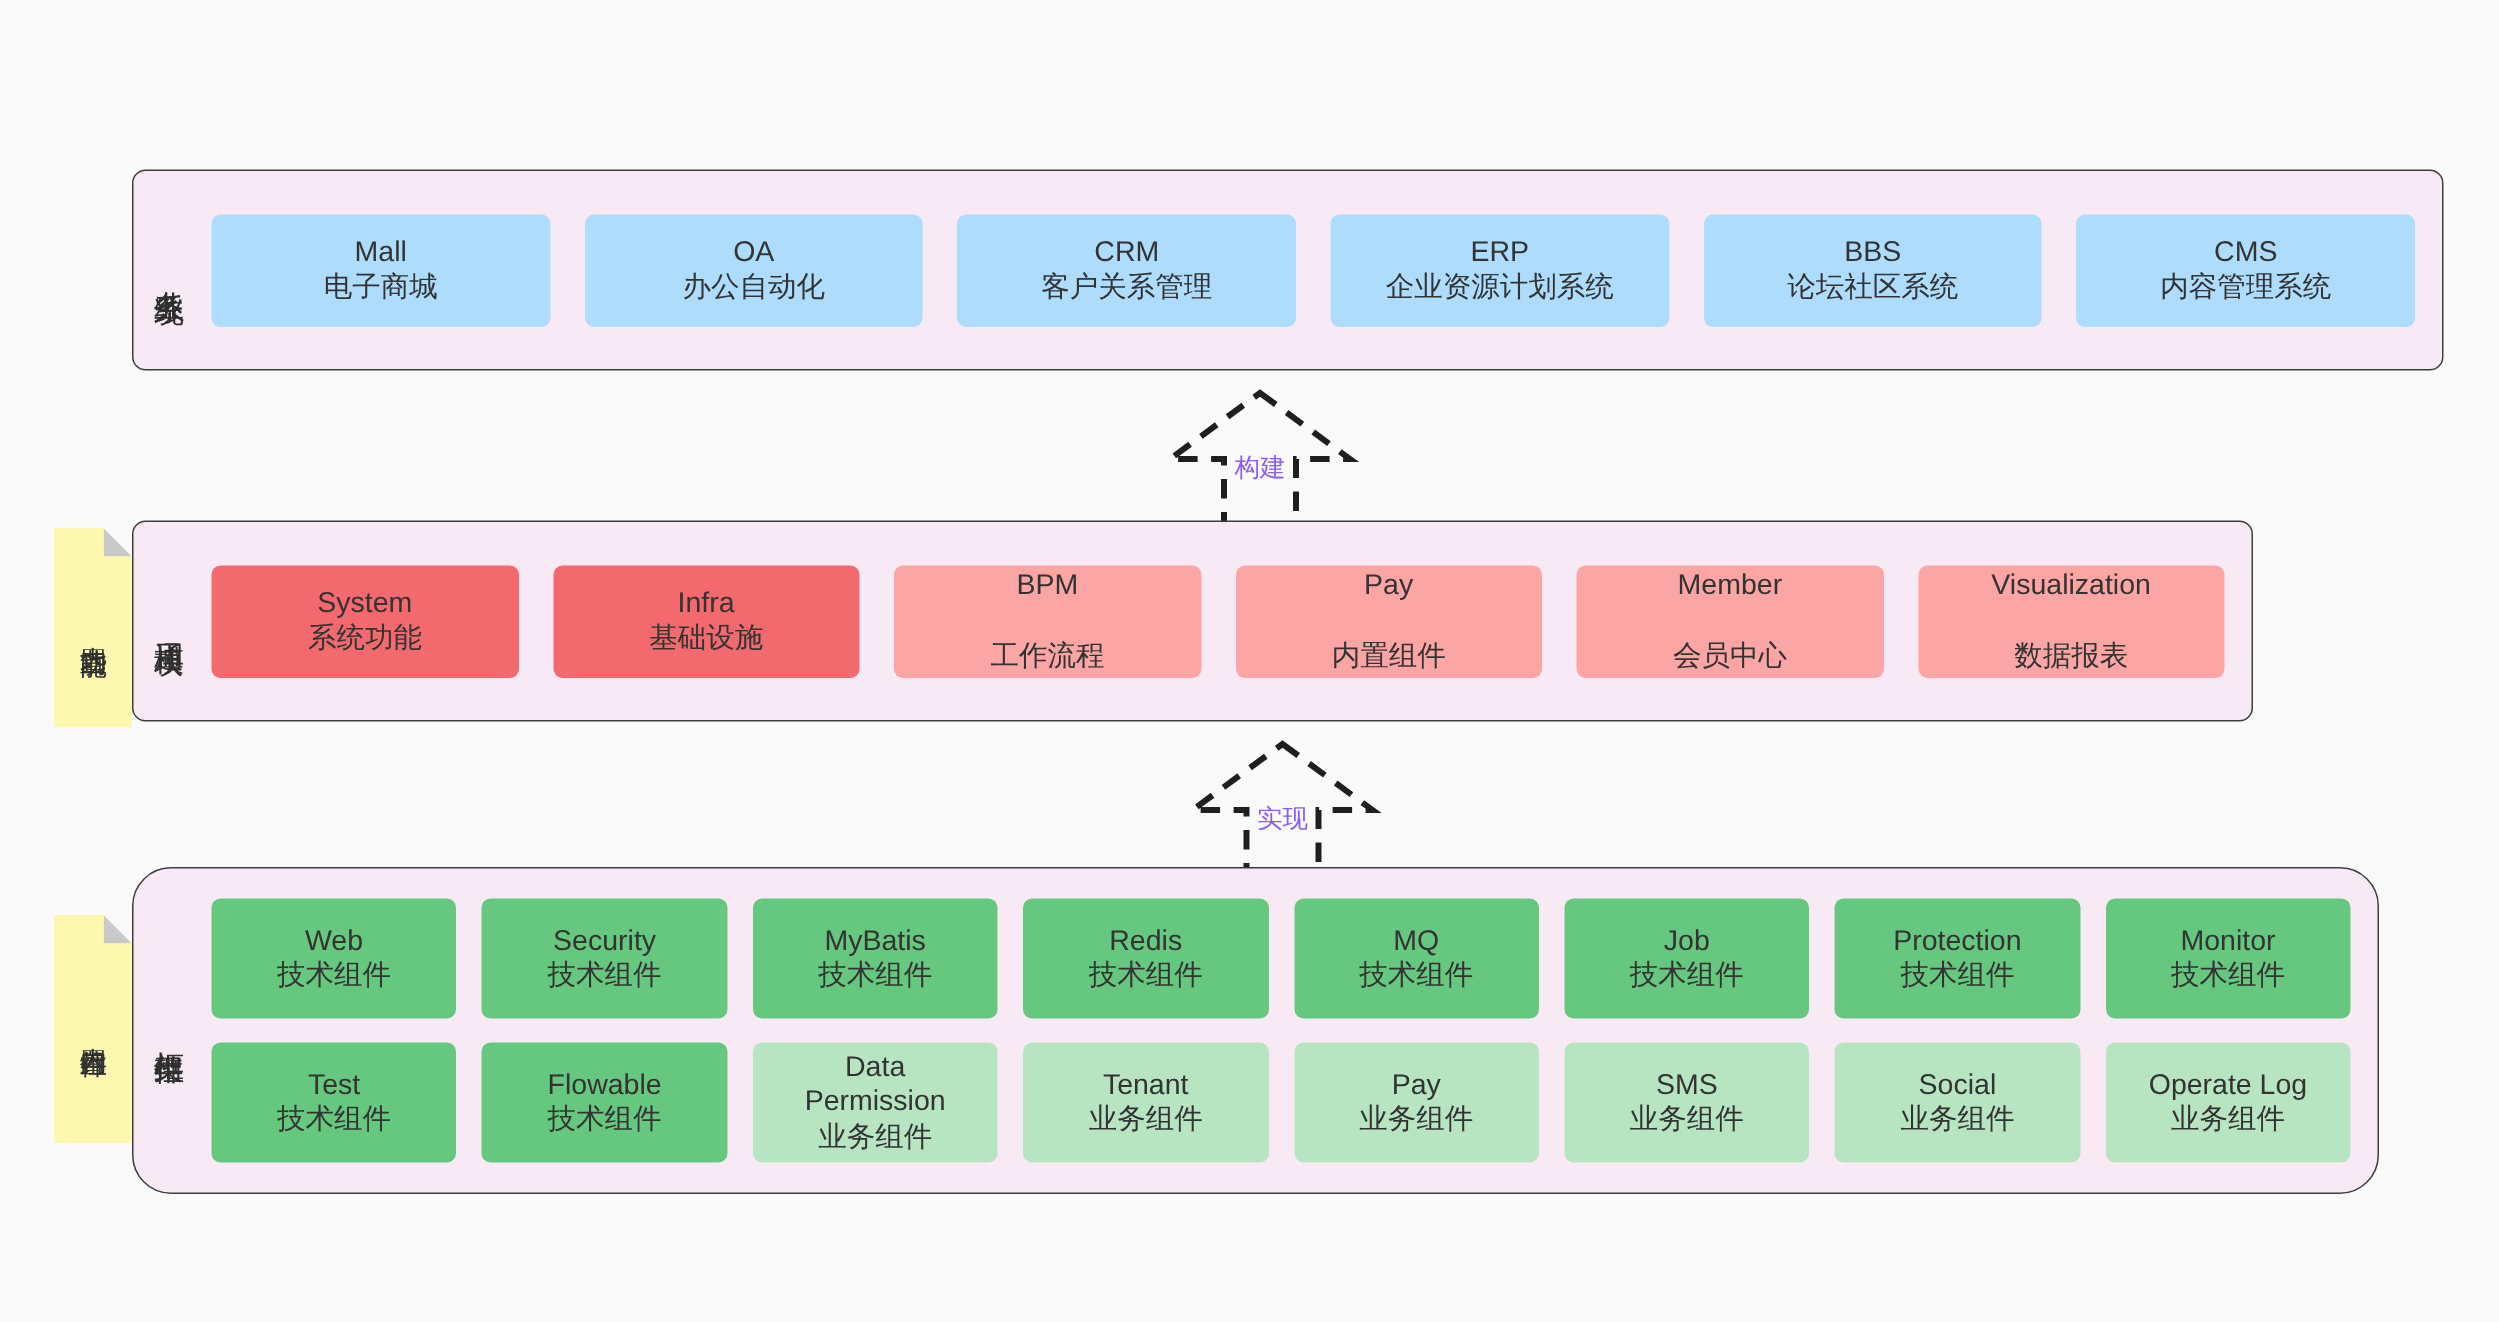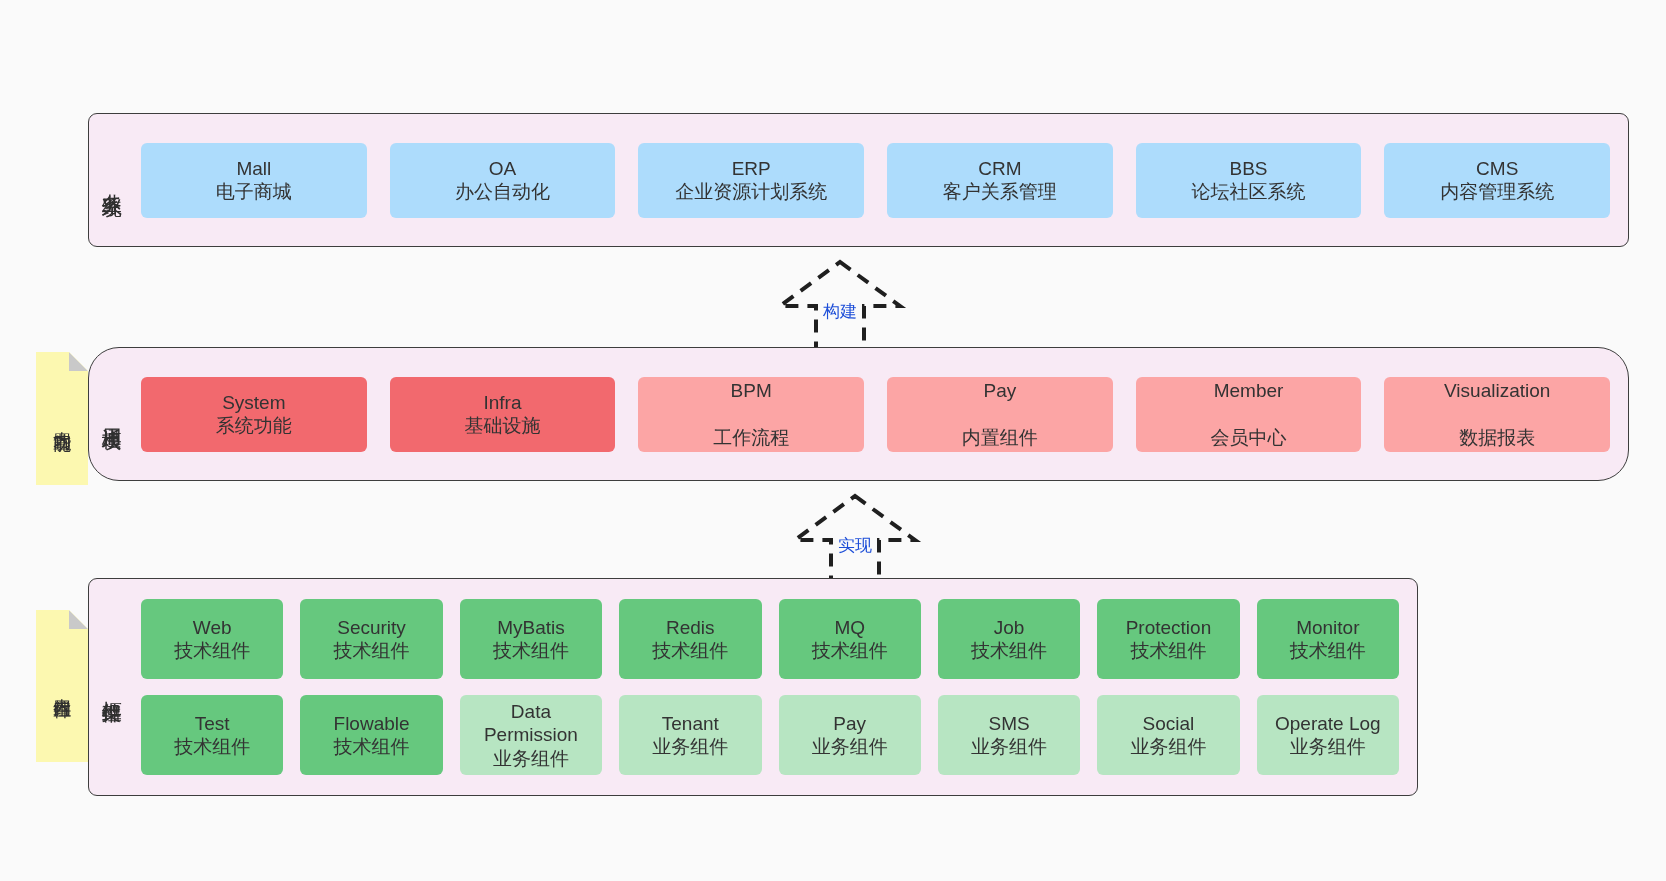--- a/index.html
+++ b/index.html
@@ -107,21 +107,21 @@
     width: 160px;
     height: 96px;
   }
   .connector svg { display: block; overflow: visible; }
   .connector .conn-label {
     position: absolute;
     left: 50%;
     transform: translateX(-50%);
     top: 42px;
     font-size: 17px;
-    color: #1d4ed8;
+    color: #8b5cf6;
     background: #fafafa;
     padding: 0 2px;
     white-space: nowrap;
     user-select: none;
   }
 </style>
 </head>
 <body>
 
 <div id="canvas">
@@ -132,26 +132,26 @@
       <div class="row" style="height:75px;">
         <div class="cell c-blue">
           <span class="t1">Mall</span>
           <span class="t2">电子商城</span>
         </div>
         <div class="cell c-blue">
           <span class="t1">OA</span>
           <span class="t2">办公自动化</span>
         </div>
         <div class="cell c-blue">
+          <span class="t1">CRM</span>
+          <span class="t2">客户关系管理</span>
+        </div>
+        <div class="cell c-blue">
           <span class="t1">ERP</span>
           <span class="t2">企业资源计划系统</span>
-        </div>
-        <div class="cell c-blue">
-          <span class="t1">CRM</span>
-          <span class="t2">客户关系管理</span>
         </div>
         <div class="cell c-blue">
           <span class="t1">BBS</span>
           <span class="t2">论坛社区系统</span>
         </div>
         <div class="cell c-blue">
           <span class="t1">CMS</span>
           <span class="t2">内容管理系统</span>
         </div>
       </div>
@@ -163,21 +163,21 @@
       <path d="M 80 4 L 140 48 L 104 48 L 104 92 L 56 92 L 56 48 L 20 48 Z" fill="none" stroke="#1f1f1f" stroke-width="4" stroke-dasharray="13 9" stroke-linejoin="miter"></path>
     </svg>
     <span class="conn-label">构建</span>
   </div>
 
   <div class="note" style="left:36px; top:352px; height:133px;">
     <span class="note-fold"></span>
     <span>内置功能</span>
   </div>
 
-  <div class="layer" style="left:88px; top:347px; width:1541px; height:134px;border-radius:31px;">
+  <div class="layer" style="left:88px; top:347px; width:1414px; height:134px;">
     <div class="layer-title">通用模块</div>
     <div class="layer-body">
       <div class="row" style="height:75px;">
         <div class="cell c-red">
           <span class="t1">System</span>
           <span class="t2">系统功能</span>
         </div>
         <div class="cell c-red">
           <span class="t1">Infra</span>
           <span class="t2">基础设施</span>
@@ -207,21 +207,21 @@
       <path d="M 80 4 L 140 48 L 104 48 L 104 92 L 56 92 L 56 48 L 20 48 Z" fill="none" stroke="#1f1f1f" stroke-width="4" stroke-dasharray="13 9" stroke-linejoin="miter"></path>
     </svg>
     <span class="conn-label">实现</span>
   </div>
 
   <div class="note" style="left:36px; top:610px; height:152px;">
     <span class="note-fold"></span>
     <span>内置组件</span>
   </div>
 
-  <div class="layer" style="left:88px; top:578px; width:1330px; height:218px;">
+  <div class="layer" style="left:88px; top:578px; width:1498px; height:218px;border-radius:26px;">
     <div class="layer-title">框架组件</div>
     <div class="layer-body" style="gap:16px;">
 
       <div class="row" style="height:80px; gap:17px;">
         <div class="cell c-green">
           <span class="t1">Web</span>
           <span class="t2">技术组件</span>
         </div>
         <div class="cell c-green">
           <span class="t1">Security</span>

